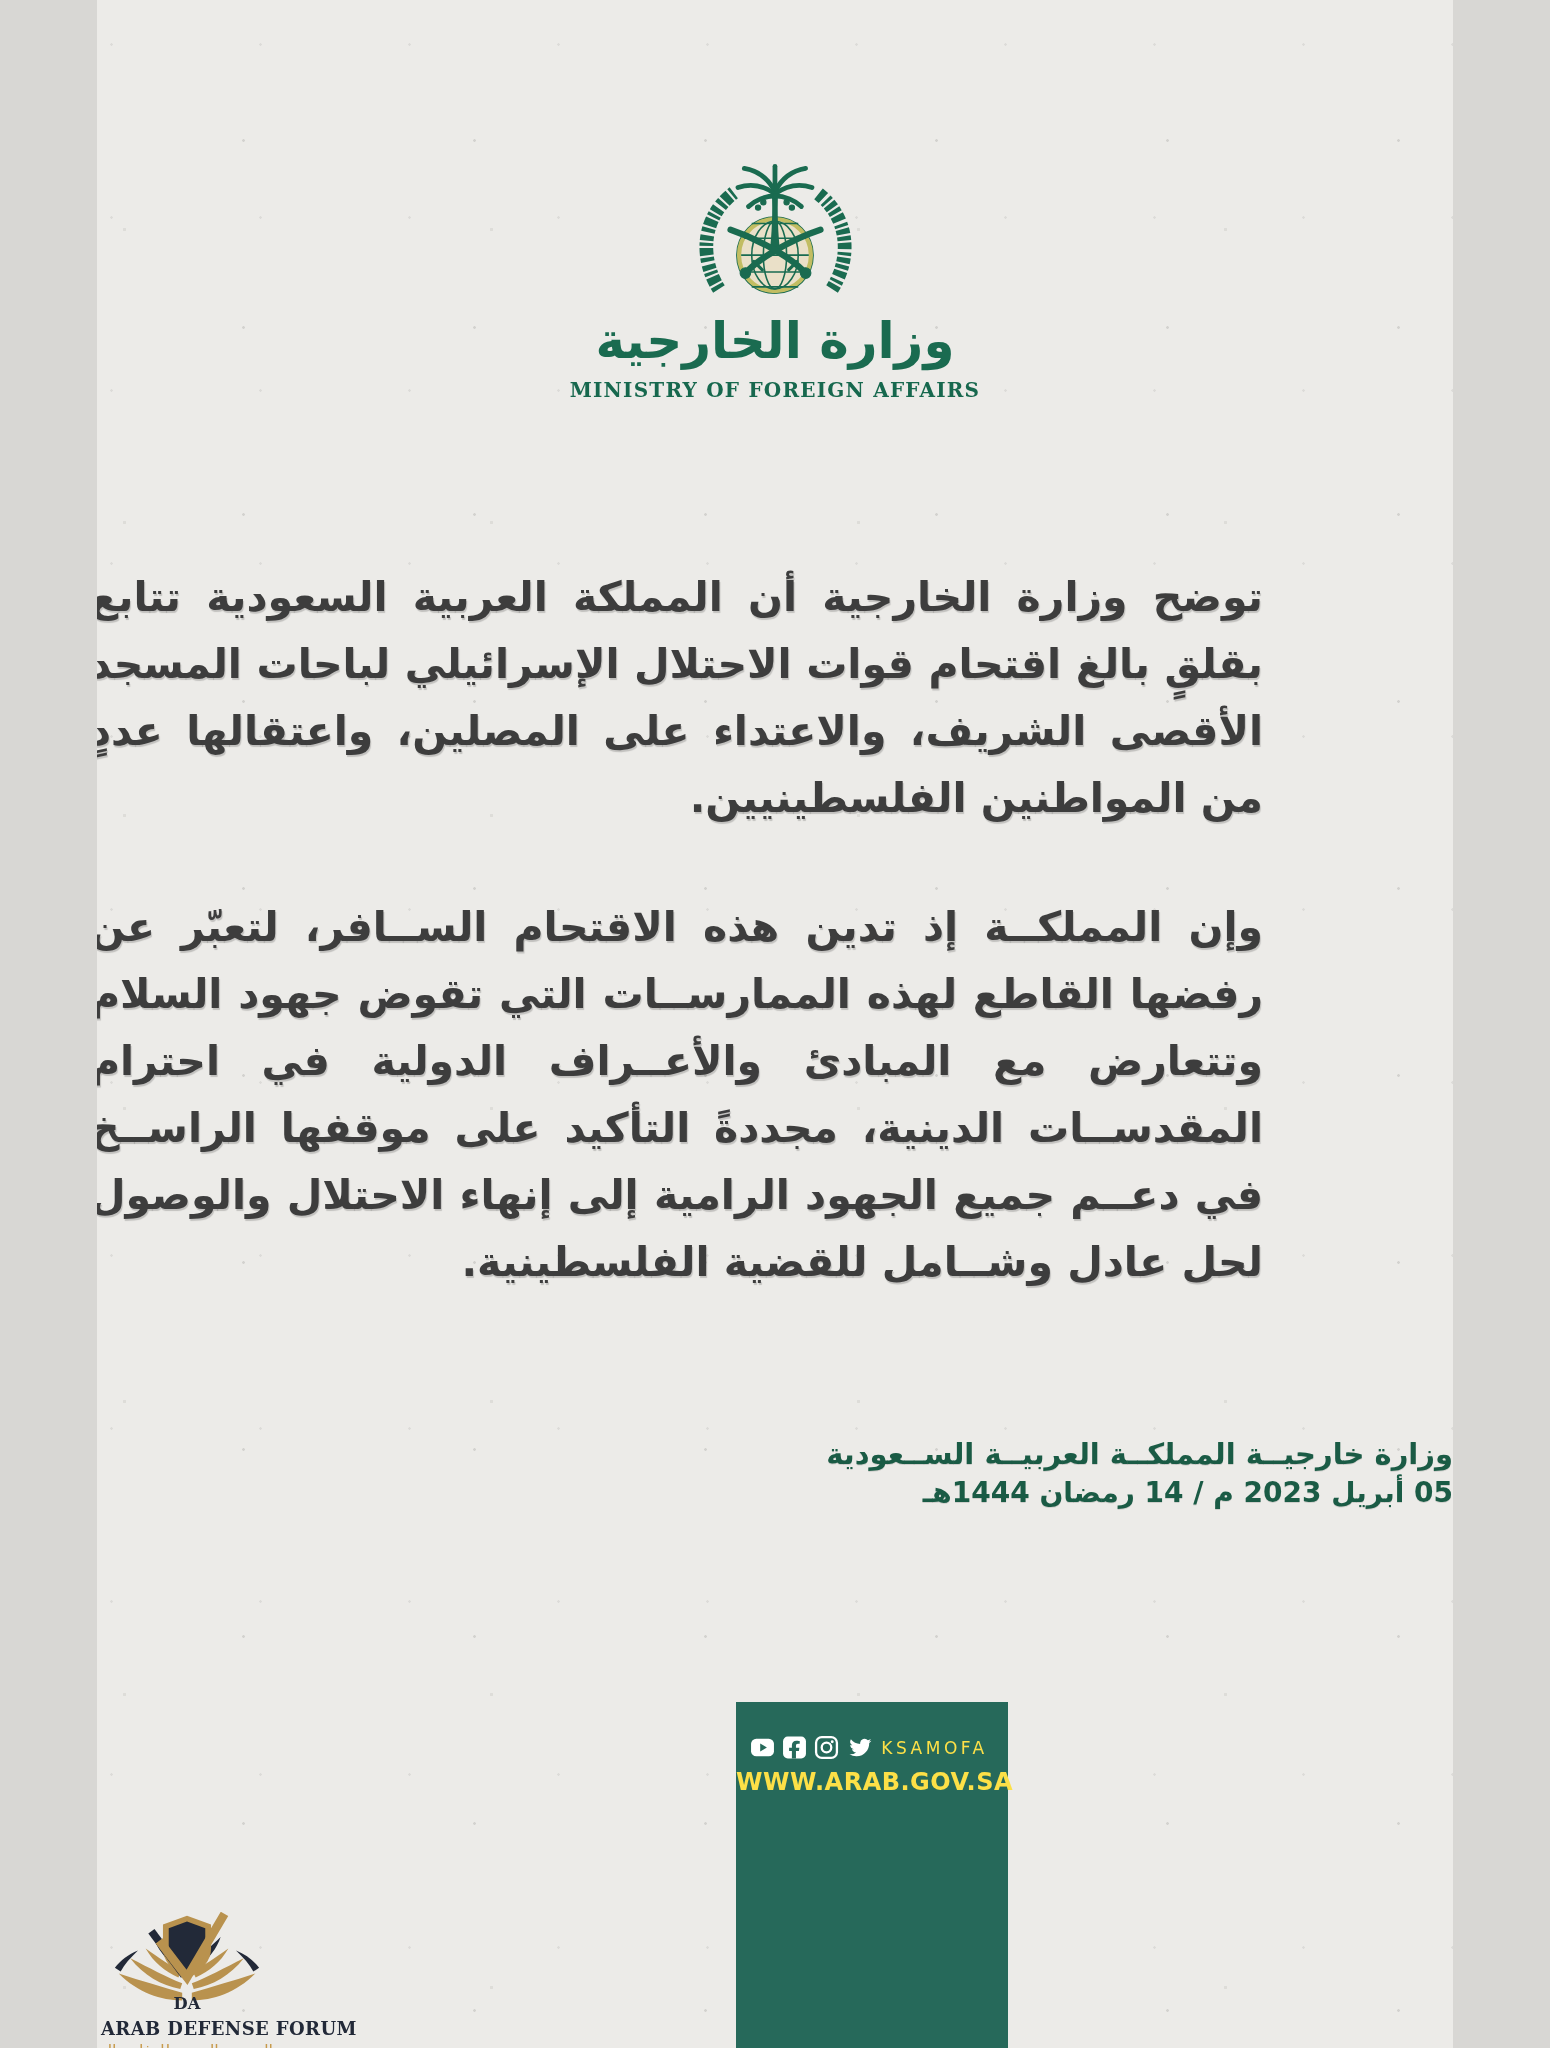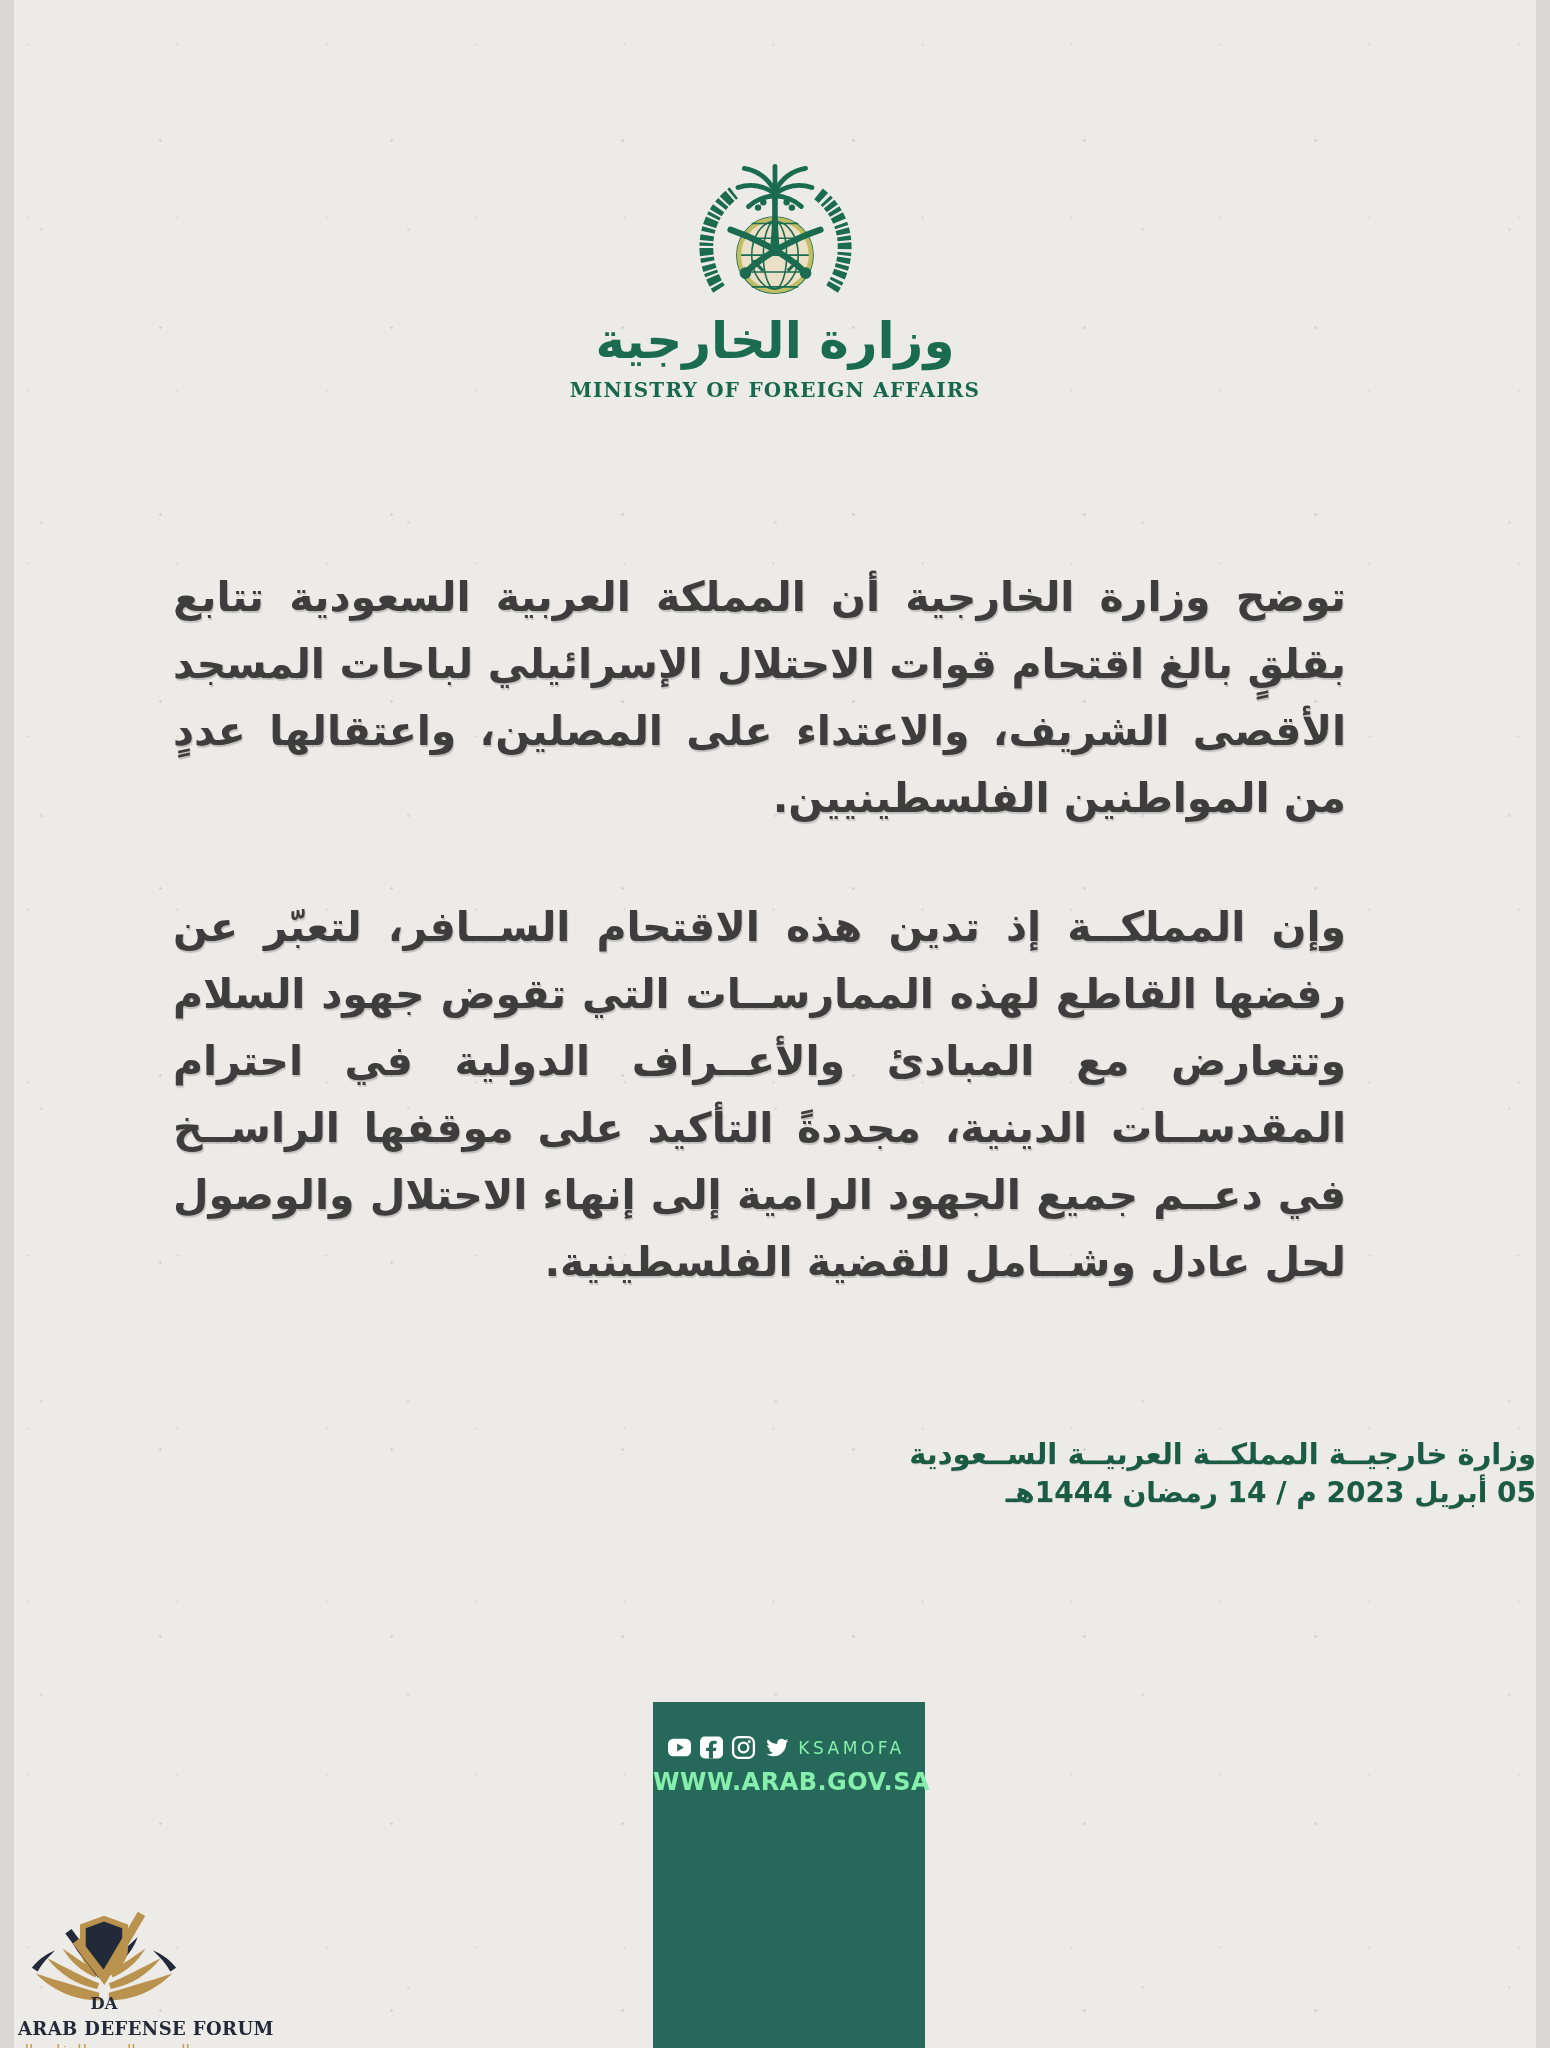--- a/index.html
+++ b/index.html
@@ -1,17 +1,17 @@
 <!DOCTYPE html>
 <html lang="ar"><head>
 <meta charset="utf-8">
 <style>
   html,body{margin:0;padding:0;background:#d8d7d4;}
   .page{
-    position:relative;width:1522px;height:2048px;margin:0 auto;overflow:hidden;
+    position:relative;width:1356px;height:2048px;margin:0 auto;overflow:hidden;
     background-color:#ECEBE8;
     background-image:
       radial-gradient(circle, rgba(110,110,104,0.20) 1px, transparent 1.6px),
       radial-gradient(circle, rgba(110,110,104,0.12) 1px, transparent 1.5px),
       radial-gradient(circle, rgba(90,90,84,0.10) 1.4px, transparent 2px);
     background-size:231px 187px, 149px 173px, 367px 293px;
     background-position:31px 47px, 89px 131px, 211px 83px;
     font-family:"DejaVu Sans",sans-serif;
   }
   .header{position:absolute;top:160px;left:0;width:100%;text-align:center;}
@@ -22,21 +22,21 @@
     position:absolute;top:564px;right:190px;width:1173px;direction:rtl;
     font-size:41px;line-height:67px;font-weight:700;color:#3D3D3D;
     text-align:justify;text-shadow:1px 2px 1px rgba(0,0,0,0.18);
   }
   .statement p{margin:0 0 62px 0;}
   .sig{position:absolute;top:1436px;left:0;width:100%;direction:rtl;
        color:#1A5B45;font-weight:700;text-shadow:0 1px 0 rgba(0,0,0,0.12);}
   .sig-ministry{font-size:29px;line-height:36px;}
   .sig-date{margin-top:4px;font-size:28px;line-height:34px;}
   .banner{position:absolute;left:639px;top:1702px;width:272px;height:346px;
-          background:#26695A;color:#86efac;text-align:center;}
+          background:#26695A;color:#fde047;text-align:center;}
   .icons-row{margin-top:33px;display:flex;align-items:center;justify-content:center;gap:7px;}
   .icons-row svg{display:block;flex:0 0 auto;}
   .handle{font-size:17px;letter-spacing:3.5px;font-weight:400;margin-right:6px;}
   .website{margin-top:8px;font-size:24px;font-weight:700;letter-spacing:0.5px;}
   .watermark{position:absolute;left:4px;top:1912px;width:172px;text-align:center;}
   .wm-en{margin-top:2px;font-size:18px;font-weight:700;letter-spacing:0.4px;color:#222938;
          font-family:"DejaVu Serif",serif;white-space:nowrap;}
   .wm-ar{margin-top:2px;font-size:16px;color:#C79A4B;direction:rtl;white-space:nowrap;}
 </style>
 </head>

